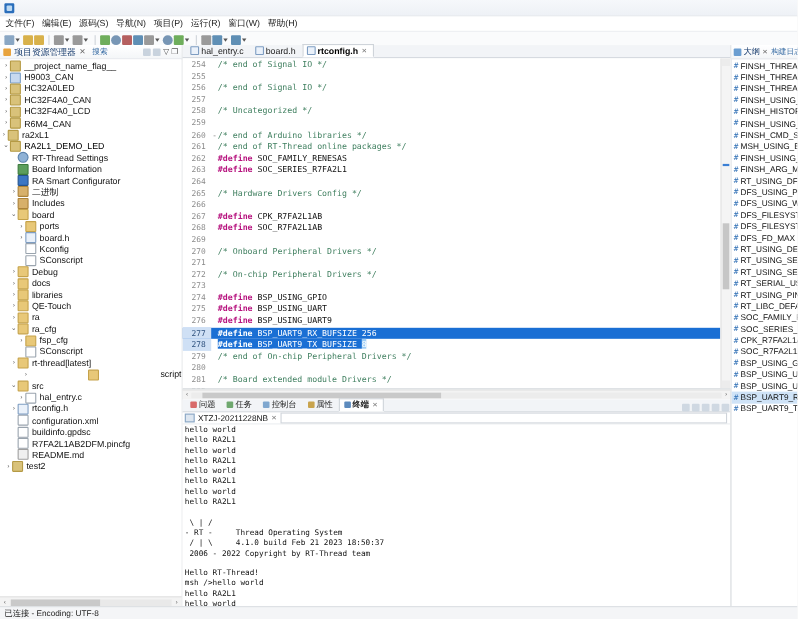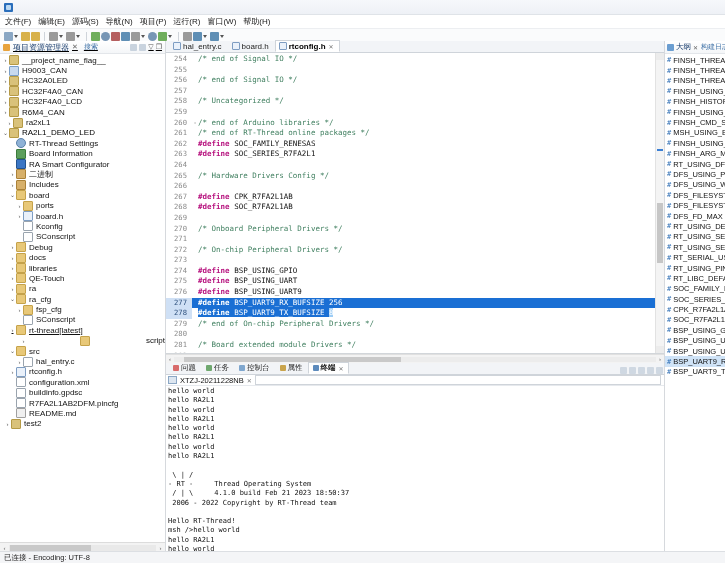--- a/index.html
+++ b/index.html
@@ -52,21 +52,21 @@
   .caret{width:0;height:0;border-left:2px solid transparent;border-right:2px solid transparent;
     border-top:3px solid #555;margin:0 2px 0 0;align-self:center;}
 
   
   .main{position:absolute;left:0;top:41px;right:0;bottom:11px;display:flex;}
 
   
   .left{width:165px;flex:0 0 165px;display:flex;flex-direction:column;background:#ffffff;border-right:1px solid #d6d9dd;}
   .view-head{
     height:12px;display:flex;align-items:center;
-    background:linear-gradient(#ffffff,#f4f6f8);border-bottom:1px solid #e3e6ea;padding:0 3px;text-decoration:underline;
+    background:linear-gradient(#ffffff,#f4f6f8);border-bottom:1px solid #e3e6ea;padding:0 3px;
   }
   .view-head .vicon{width:7px;height:7px;background:#e8a33d;border-radius:1px;margin-right:3px;flex:0 0 auto;}
   .view-head .vtitle{font-size:8px;color:#14396b;white-space:nowrap;}
   .view-head .vclose{font-size:7px;color:#666;margin-left:3px;}
   .view-head .vsearch{font-size:7px;color:#3a6ea5;margin-left:6px;white-space:nowrap;}
   .view-head .vspacer{flex:1;}
   .view-head .vtool{width:7px;height:7px;margin-left:2px;background:#c9d3de;border-radius:1px;}
   .view-head .vmin{font-size:7px;color:#555;margin-left:2px;}
 
   .tree{flex:1;overflow:hidden;padding-top:1px;background:#fff;position:relative;}
@@ -273,21 +273,21 @@
           <div class="trow" style="padding-left: 2px;">
             <span class="arrow">›</span>
             <span class="ticon i-proj"></span>
             <span class="tlabel">HC32F4A0_LCD</span>
           </div>
           <div class="trow" style="padding-left: 2px;">
             <span class="arrow">›</span>
             <span class="ticon i-proj"></span>
             <span class="tlabel">R6M4_CAN</span>
           </div>
-          <div class="trow" style="padding-left: 6px;">
+          <div class="trow" style="padding-left: 0;">
             <span class="arrow">›</span>
             <span class="ticon i-proj"></span>
             <span class="tlabel">ra2xL1</span>
           </div>
           <div class="trow" style="padding-left: 2px;">
             <span class="arrow">⌄</span>
             <span class="ticon i-proj"></span>
             <span class="tlabel" style="color: rgb(0, 0, 0);">RA2L1_DEMO_LED</span>
           </div>
           <div class="trow" style="padding-left: 9px;">
@@ -373,21 +373,21 @@
           <div class="trow" style="padding-left: 16px;">
             <span class="arrow">›</span>
             <span class="ticon i-folder"></span>
             <span class="tlabel">fsp_cfg</span>
           </div>
           <div class="trow" style="padding-left: 16px;">
             <span class="arrow none">›</span>
             <span class="ticon i-file"></span>
             <span class="tlabel">SConscript</span>
           </div>
-          <div class="trow" style="padding-left: 9px; text-decoration: underline;">
+          <div class="trow" style="padding-left: 9px;">
             <span class="arrow">›</span>
             <span class="ticon i-folder"></span>
             <span class="tlabel">rt-thread</span>
             <span class="dim"> [latest]</span>
           </div>
           <div class="trow" style="padding-left: 20px; justify-content: space-between;">
             <span class="arrow">›</span>
             <span class="ticon i-folder"></span>
             <span class="tlabel">script</span>
           </div>

